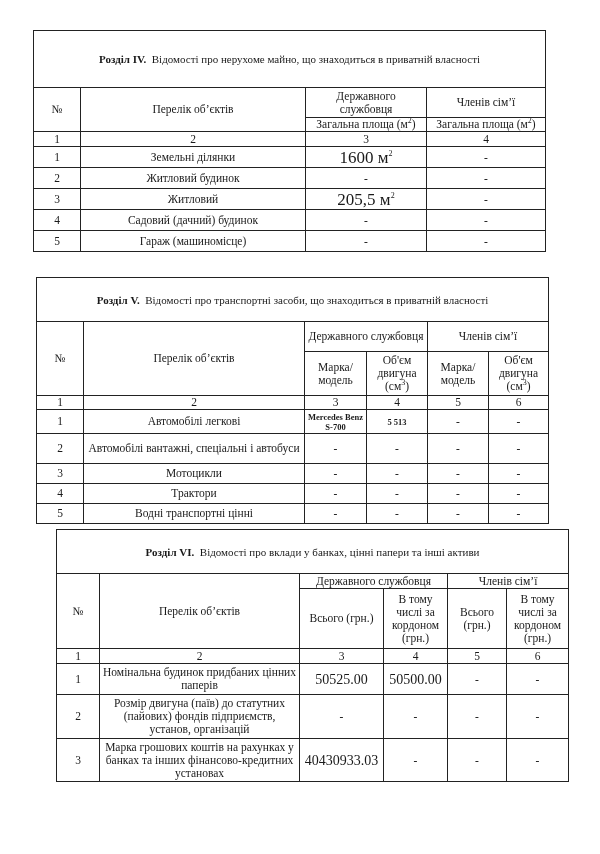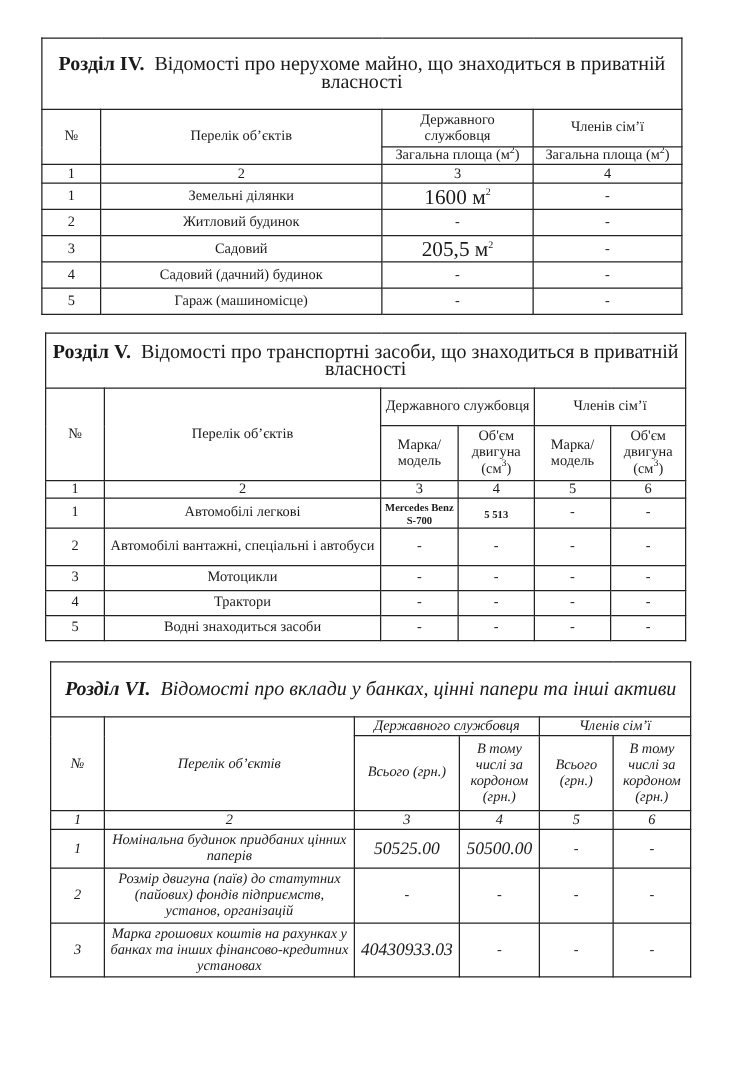--- a/index.html
+++ b/index.html
@@ -8,21 +8,21 @@
     font-family:"Liberation Serif", "DejaVu Serif", serif; color:#1a1a1a;
   }
   table.doc {
     position:absolute; border-collapse:collapse; table-layout:fixed;
     font-size:11.5px; line-height:13px;
   }
   table.doc td {
     border:1.3px solid #222; padding:0 3px; vertical-align:middle; text-align:center;
     overflow:hidden;
   }
-  td.title { text-align:left; padding:0 5px; font-size:16px; line-height:14px; }
+  td.title { text-align:left; padding:0 5px; font-size:11px; line-height:14px; }
   td.title b { font-weight:bold; }
   td.left { text-align:left; padding-left:5px;border-radius:10px; }
   .big { font-size:17px; }
   sup { font-size:8px; line-height:0; }
   .small-bold { font-weight:bold; font-size:8.5px; line-height:10px; font-family:"Liberation Serif", serif; }
   .num { font-size:14px; }
 </style>
 </head>
 <body>
 
@@ -63,40 +63,40 @@
     <td>-</td>
   </tr>
   <tr style="height:21px">
     <td>2</td>
         <td class="left">Житловий будинок</td>
     <td><span>-</span></td>
     <td>-</td>
   </tr>
   <tr style="height:21px">
     <td>3</td>
-        <td class="left">Садовий</td>
+        <td class="left">Житловий</td>
     <td class="big"><span>205,5 м</span><sup>2</sup></td>
     <td>-</td>
   </tr>
   <tr style="height:21px">
     <td>4</td>
         <td class="left">Садовий (дачний) будинок</td>
     <td><span>-</span></td>
     <td>-</td>
   </tr>
   <tr style="height:21px">
     <td>5</td>
         <td class="left">Гараж (машиномісце)</td>
     <td><span>-</span></td>
     <td>-</td>
   </tr>
 </tbody>
   </table>
 
-<table class="doc" style="left:36px; top:266px; width:512px;">
+<table class="doc" style="left:36px; top:277px; width:512px;">
   <colgroup>
     <col style="width:47px">
       <col style="width:221px">
       <col style="width:62px">
       <col style="width:61px">
       <col style="width:61px">
       <col style="width:60px">
   </colgroup>
   <tbody>
       <tr style="height:44px">
@@ -152,30 +152,30 @@
   <tr style="height:20px">
     <td>4</td>
         <td class="left">Трактори</td>
     <td>-</td>
         <td>-</td>
     <td>-</td>
         <td>-</td>
   </tr>
   <tr style="height:20px">
     <td>5</td>
-        <td class="left">Водні знаходиться засоби</td>
+        <td class="left">Водні транспортні цінні</td>
     <td>-</td>
         <td>-</td>
     <td>-</td>
         <td>-</td>
   </tr>
 </tbody>
   </table>
 
-<table class="doc" style="left:40px; top:529px; width:512px;font-style:italic;">
+<table class="doc" style="left:56px; top:529px; width:512px;">
   <colgroup>
     <col style="width:43px">
       <col style="width:200px">
       <col style="width:84px">
       <col style="width:64px">
       <col style="width:59px">
       <col style="width:62px">
   </colgroup>
   <tbody>
       <tr style="height:44px">

